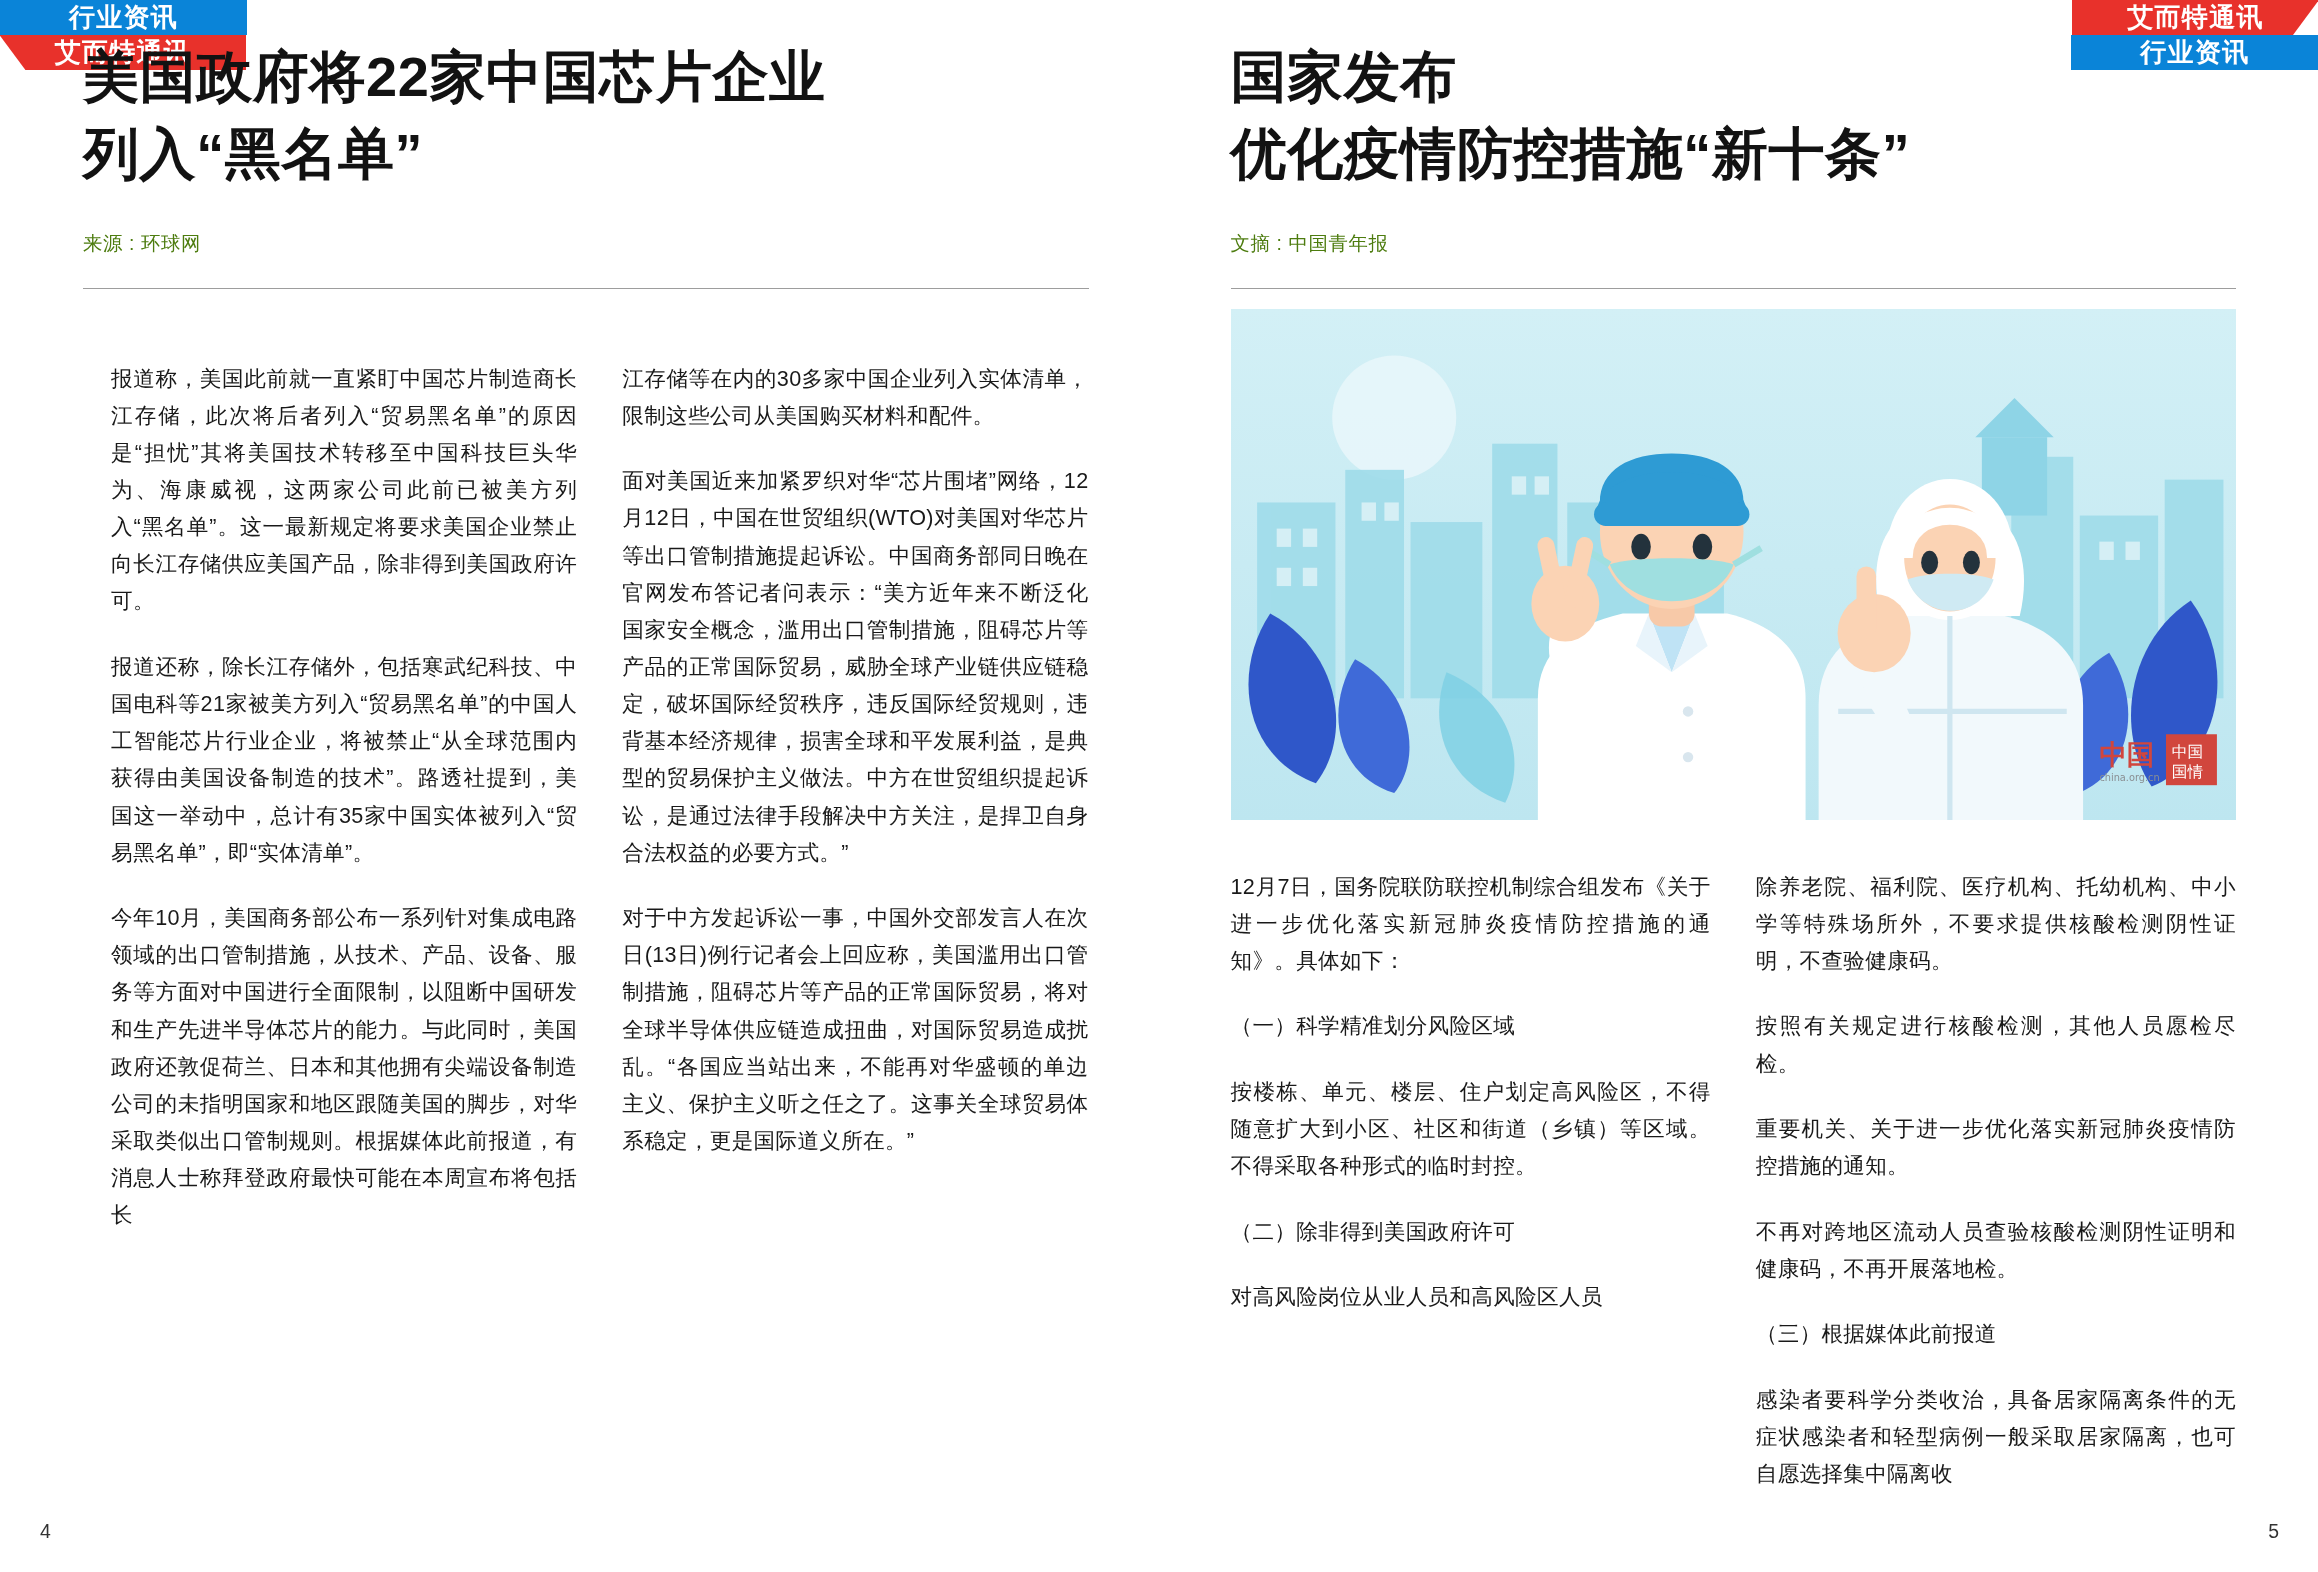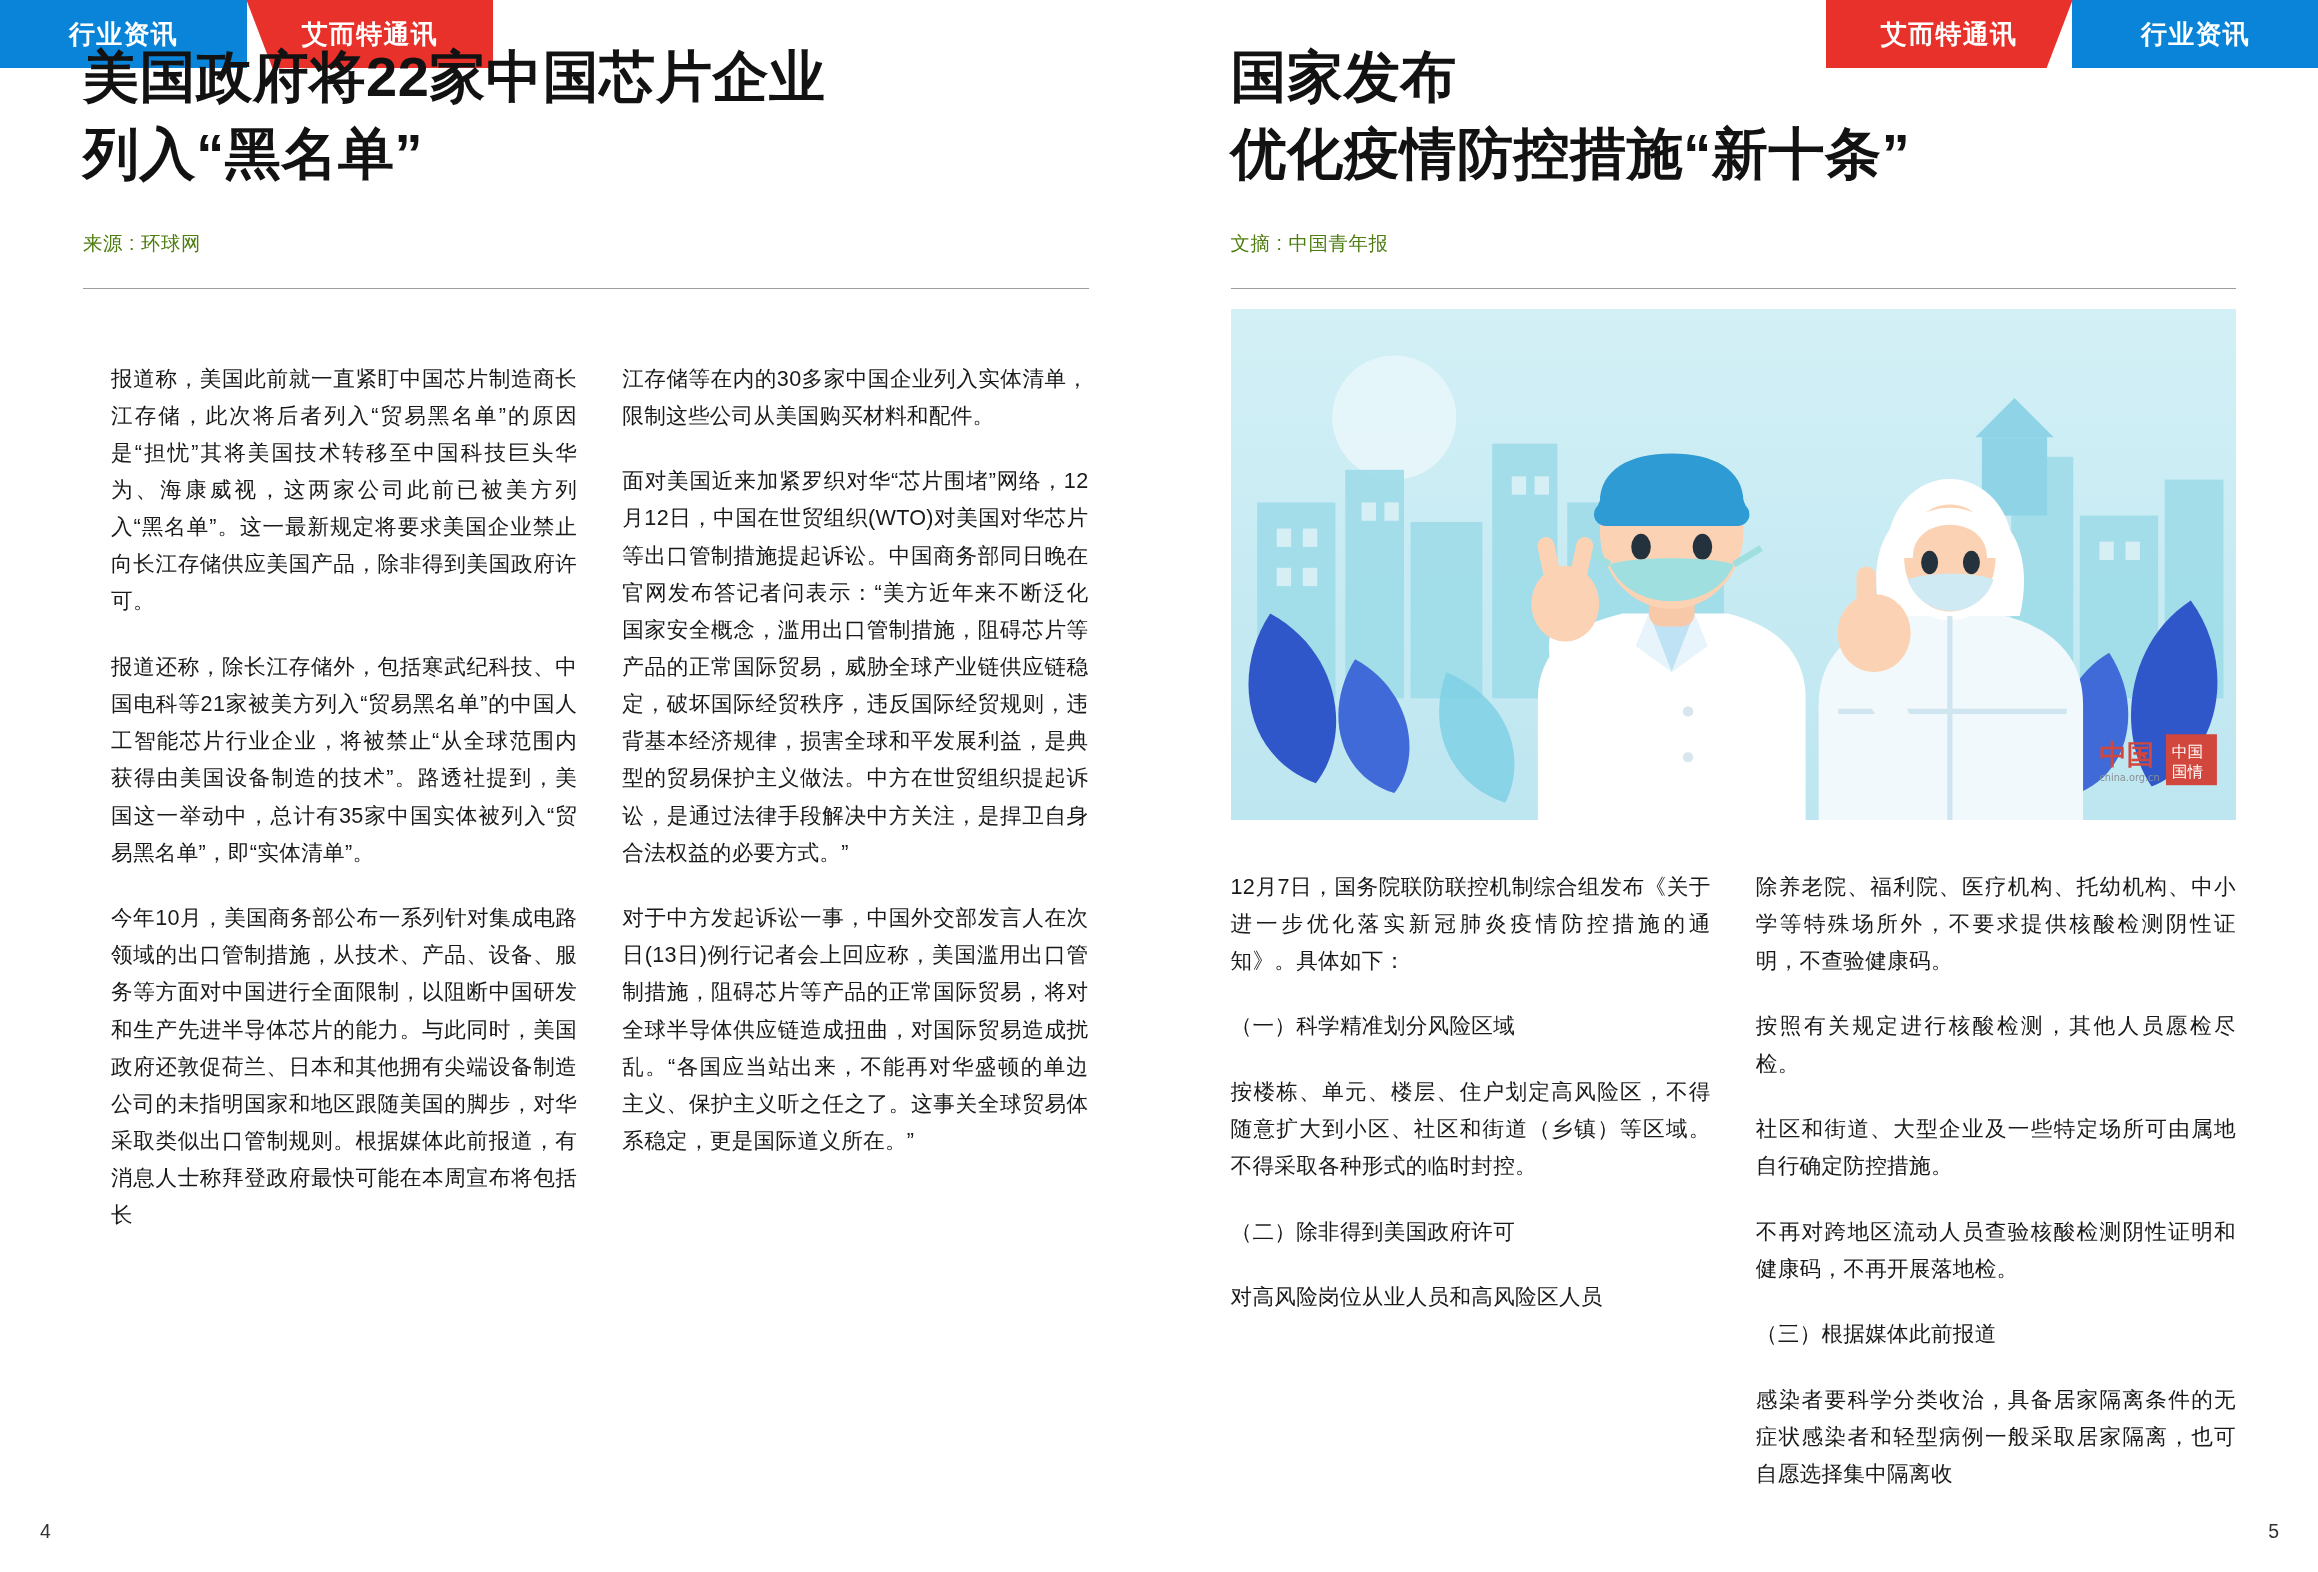--- a/index.html
+++ b/index.html
@@ -19,20 +19,21 @@
     overflow: hidden;
   }
 
   
   .tab-bar {
     position: absolute;
     top: 0;
     height: 68px;
     display: flex;
     align-items: stretch;
+    flex-direction: column;
   }
   .tab-bar.left { left: 0; }
   .tab-bar.right { right: 0; }
 
   .tab {
     display: flex;
     align-items: center;
     justify-content: center;
     color: #ffffff;
     font-size: 26px;
@@ -317,21 +318,21 @@
       <div class="col">
         <p class="body">12月7日，国务院联防联控机制综合组发布《关于进一步优化落实新冠肺炎疫情防控措施的通知》。具体如下：</p>
         <p class="body">（一）科学精准划分风险区域</p>
         <p class="body">按楼栋、单元、楼层、住户划定高风险区，不得随意扩大到小区、社区和街道（乡镇）等区域。不得采取各种形式的临时封控。</p>
         <p class="body">（二）除非得到美国政府许可</p>
         <p class="body">对高风险岗位从业人员和高风险区人员</p>
       </div>
       <div class="col">
         <p class="body">除养老院、福利院、医疗机构、托幼机构、中小学等特殊场所外，不要求提供核酸检测阴性证明，不查验健康码。</p>
         <p class="body">按照有关规定进行核酸检测，其他人员愿检尽检。</p>
-        <p class="body">社区和街道、大型企业及一些特定场所可由属地自行确定防控措施。</p>
+        <p class="body">重要机关、关于进一步优化落实新冠肺炎疫情防控措施的通知。</p>
         <p class="body">不再对跨地区流动人员查验核酸检测阴性证明和健康码，不再开展落地检。</p>
         <p class="body">（三）根据媒体此前报道</p>
         <p class="body">感染者要科学分类收治，具备居家隔离条件的无症状感染者和轻型病例一般采取居家隔离，也可自愿选择集中隔离收</p>
       </div>
     </div>
 
     <div class="folio right">5</div>
   </div>
 
 </div>

